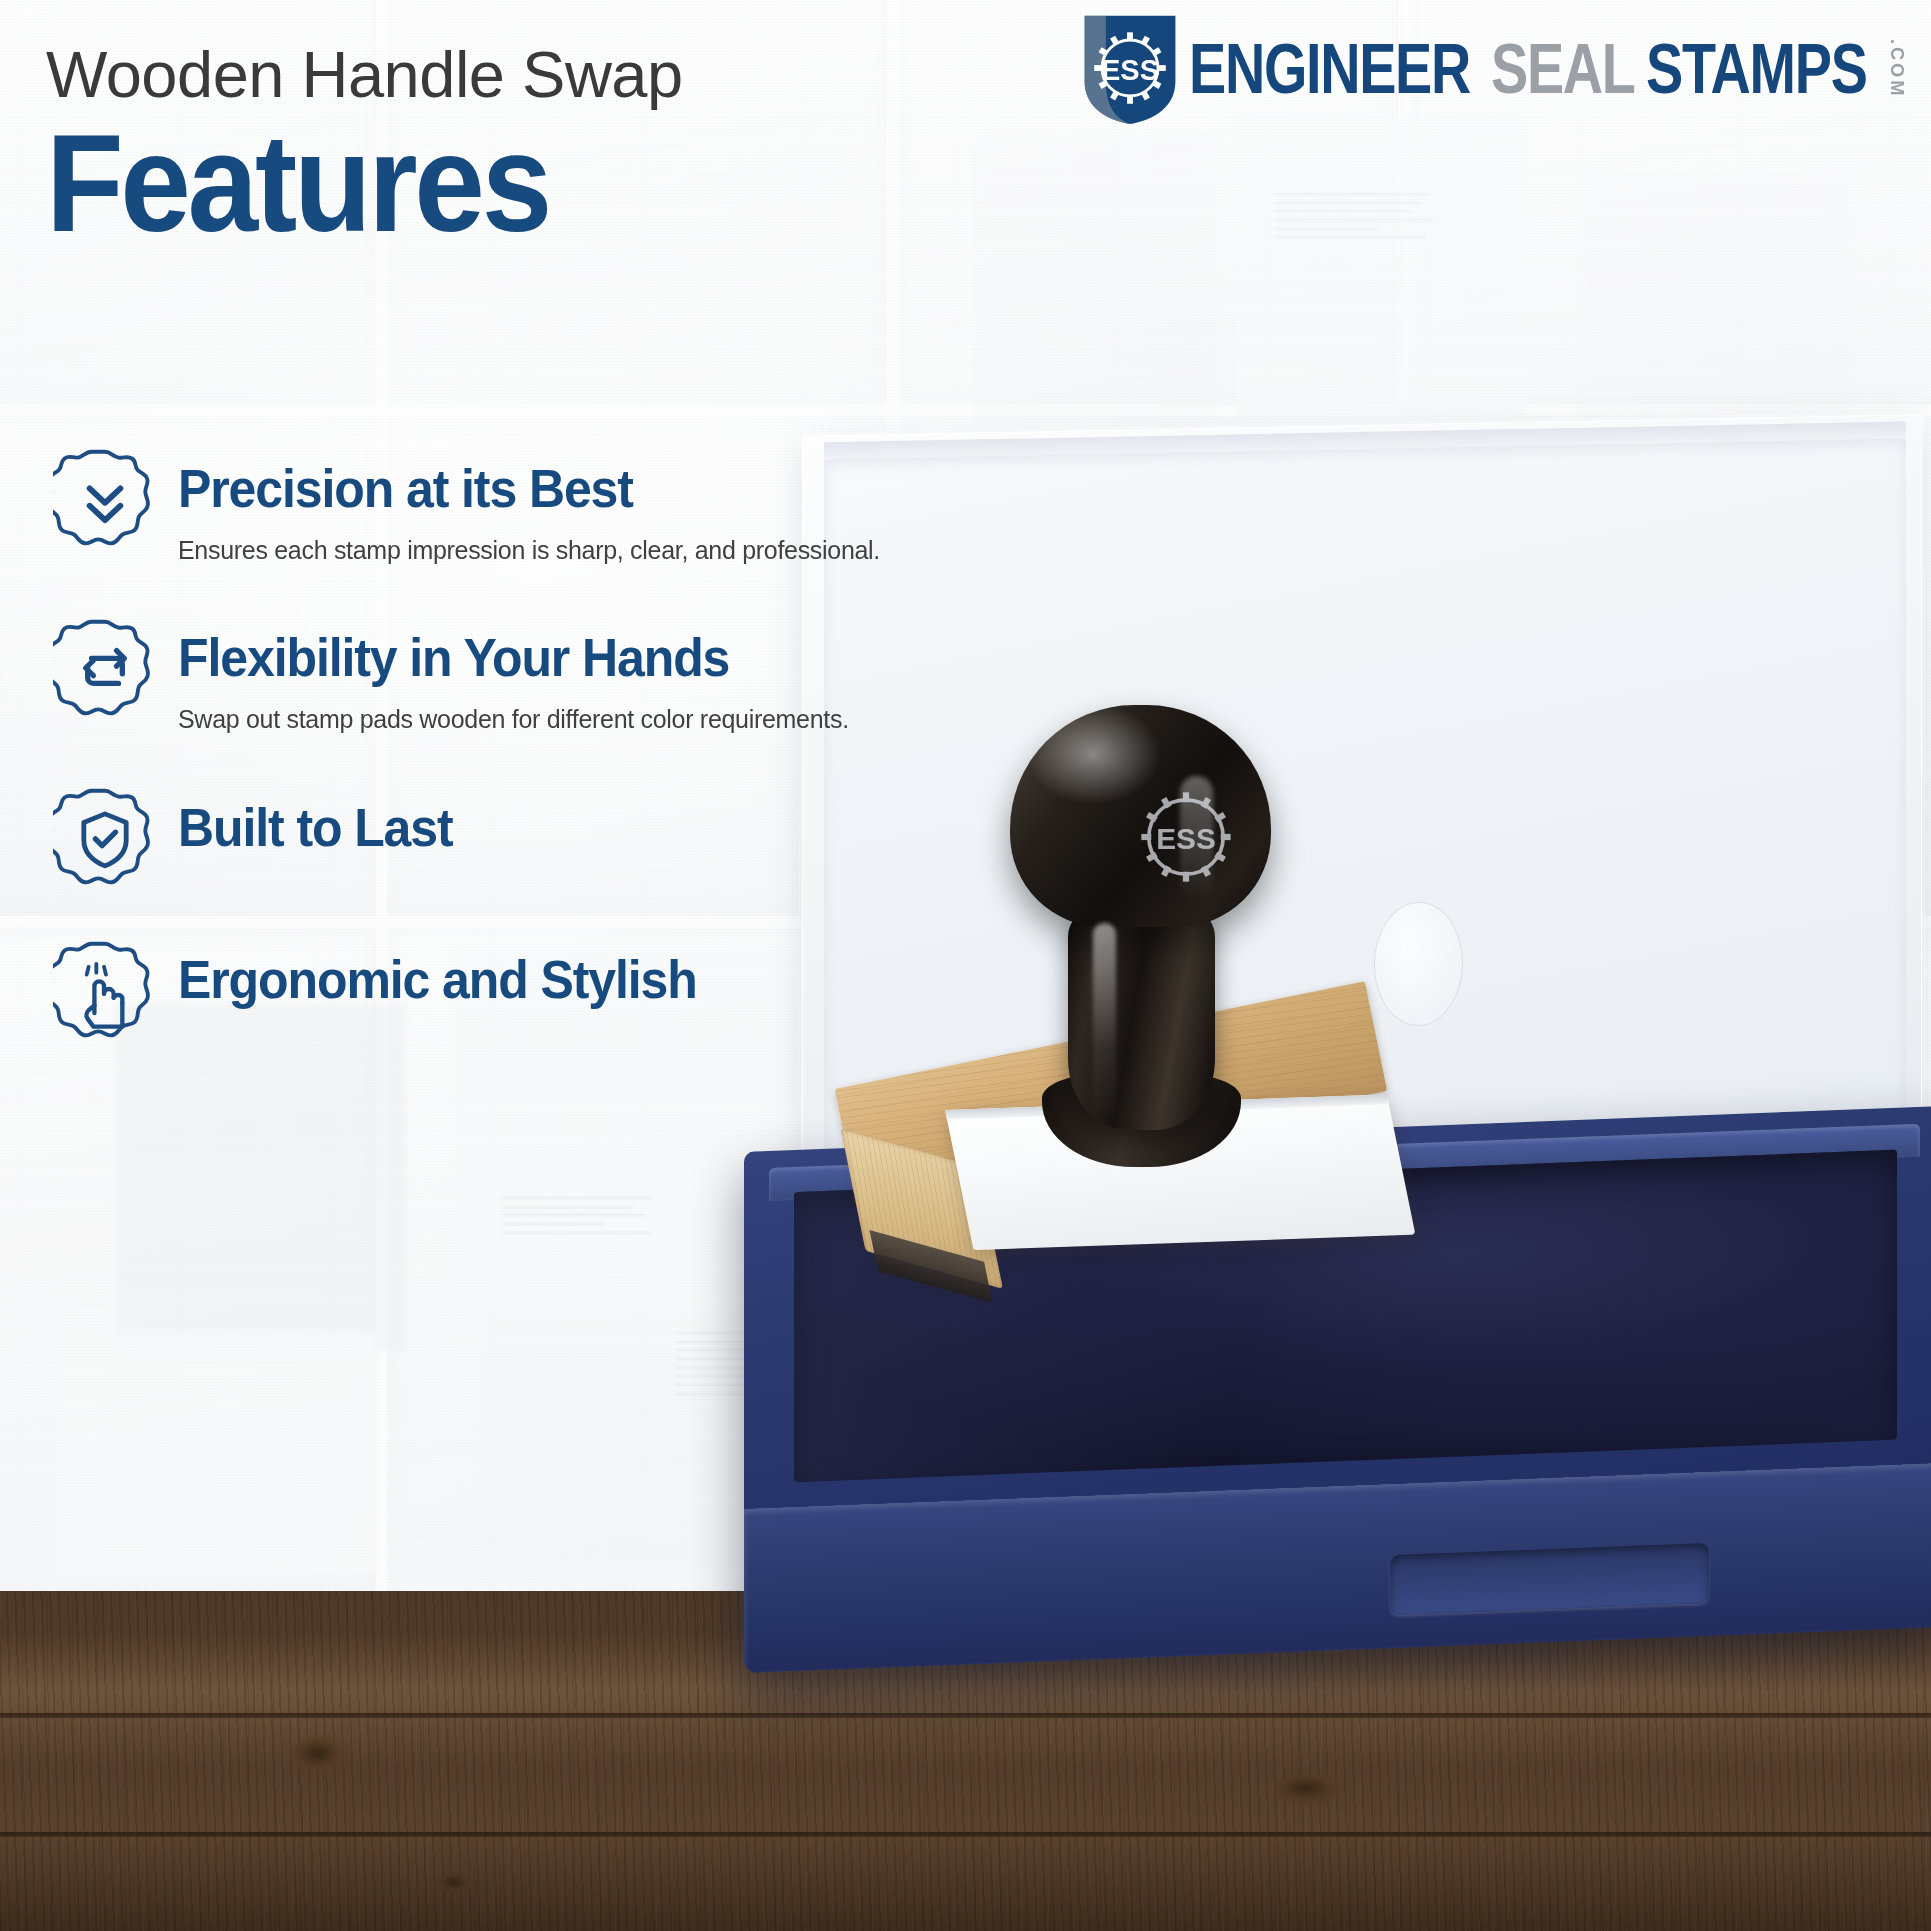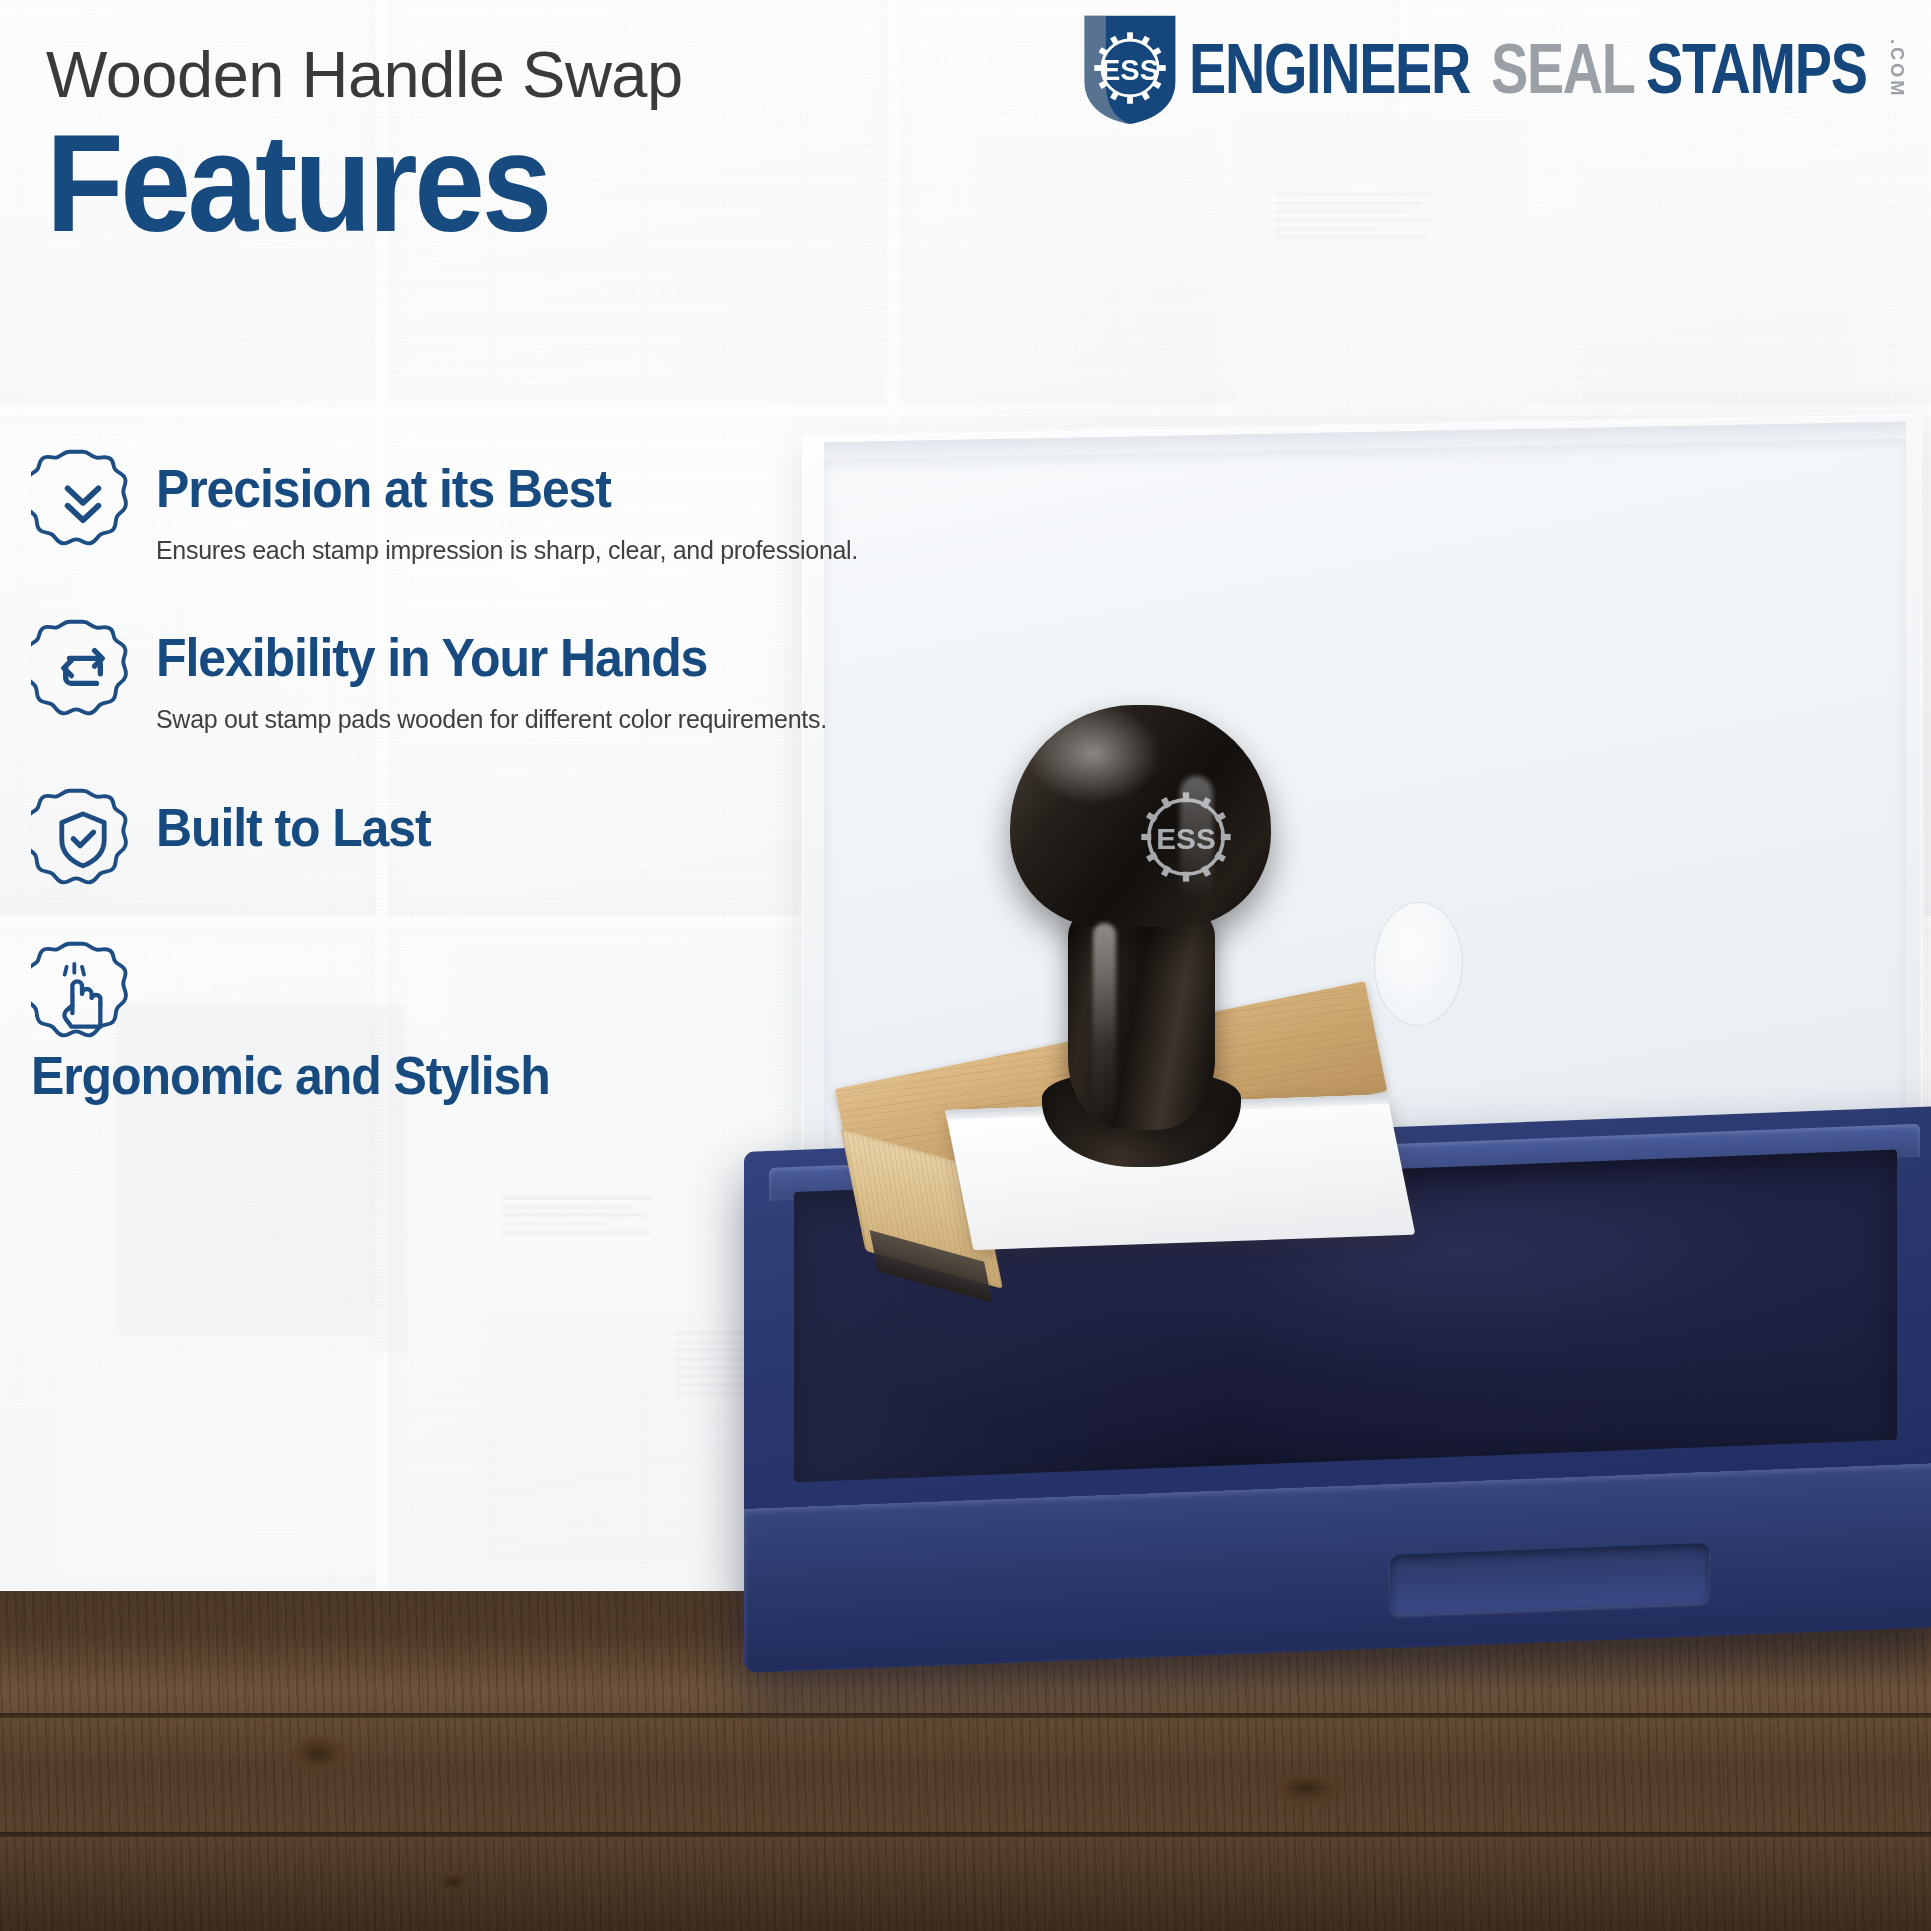--- a/index.html
+++ b/index.html
@@ -101,23 +101,23 @@
     transform:scaleY(1.18) scaleX(.93); transform-origin:left center;
   }
   .lw.blue { color:#15477d; }
   .lw.gray { color:#9aa0a6; }
   .logo-dotcom {
     writing-mode:vertical-rl; font-size:18.3px; font-weight:700; color:#9aa0a6;
     letter-spacing:2.9px; margin-left:4.8px; line-height:1;
   }
 
   
-  .features { position:absolute; left:31px; top:454px; width:966px; }
+  .features { position:absolute; left:53px; top:454px; width:966px; }
   .feature { display:flex; align-items:flex-start; margin-bottom:56px; }
-  .feature:last-child { margin-bottom:16px;flex-direction:column; }
+  .feature:last-child { margin-bottom:16px; }
   .badge-wrap { flex:0 0 auto; width:104px; height:104px; margin-right:21px; margin-top:-7.7px; }
   .f-text { padding-top:7.7px; }
   .f-title {
     font-size:50px; font-weight:700; color:#174a7e; letter-spacing:-1.1px;
     line-height:1.02; white-space:nowrap; transform:scaleY(1.08); transform-origin:left top;
   }
   .f-desc {
     font-size:25px; font-weight:400; color:#404040; line-height:1.35;
     margin-top:21px; max-width:772px; letter-spacing:-0.3px;
   }

